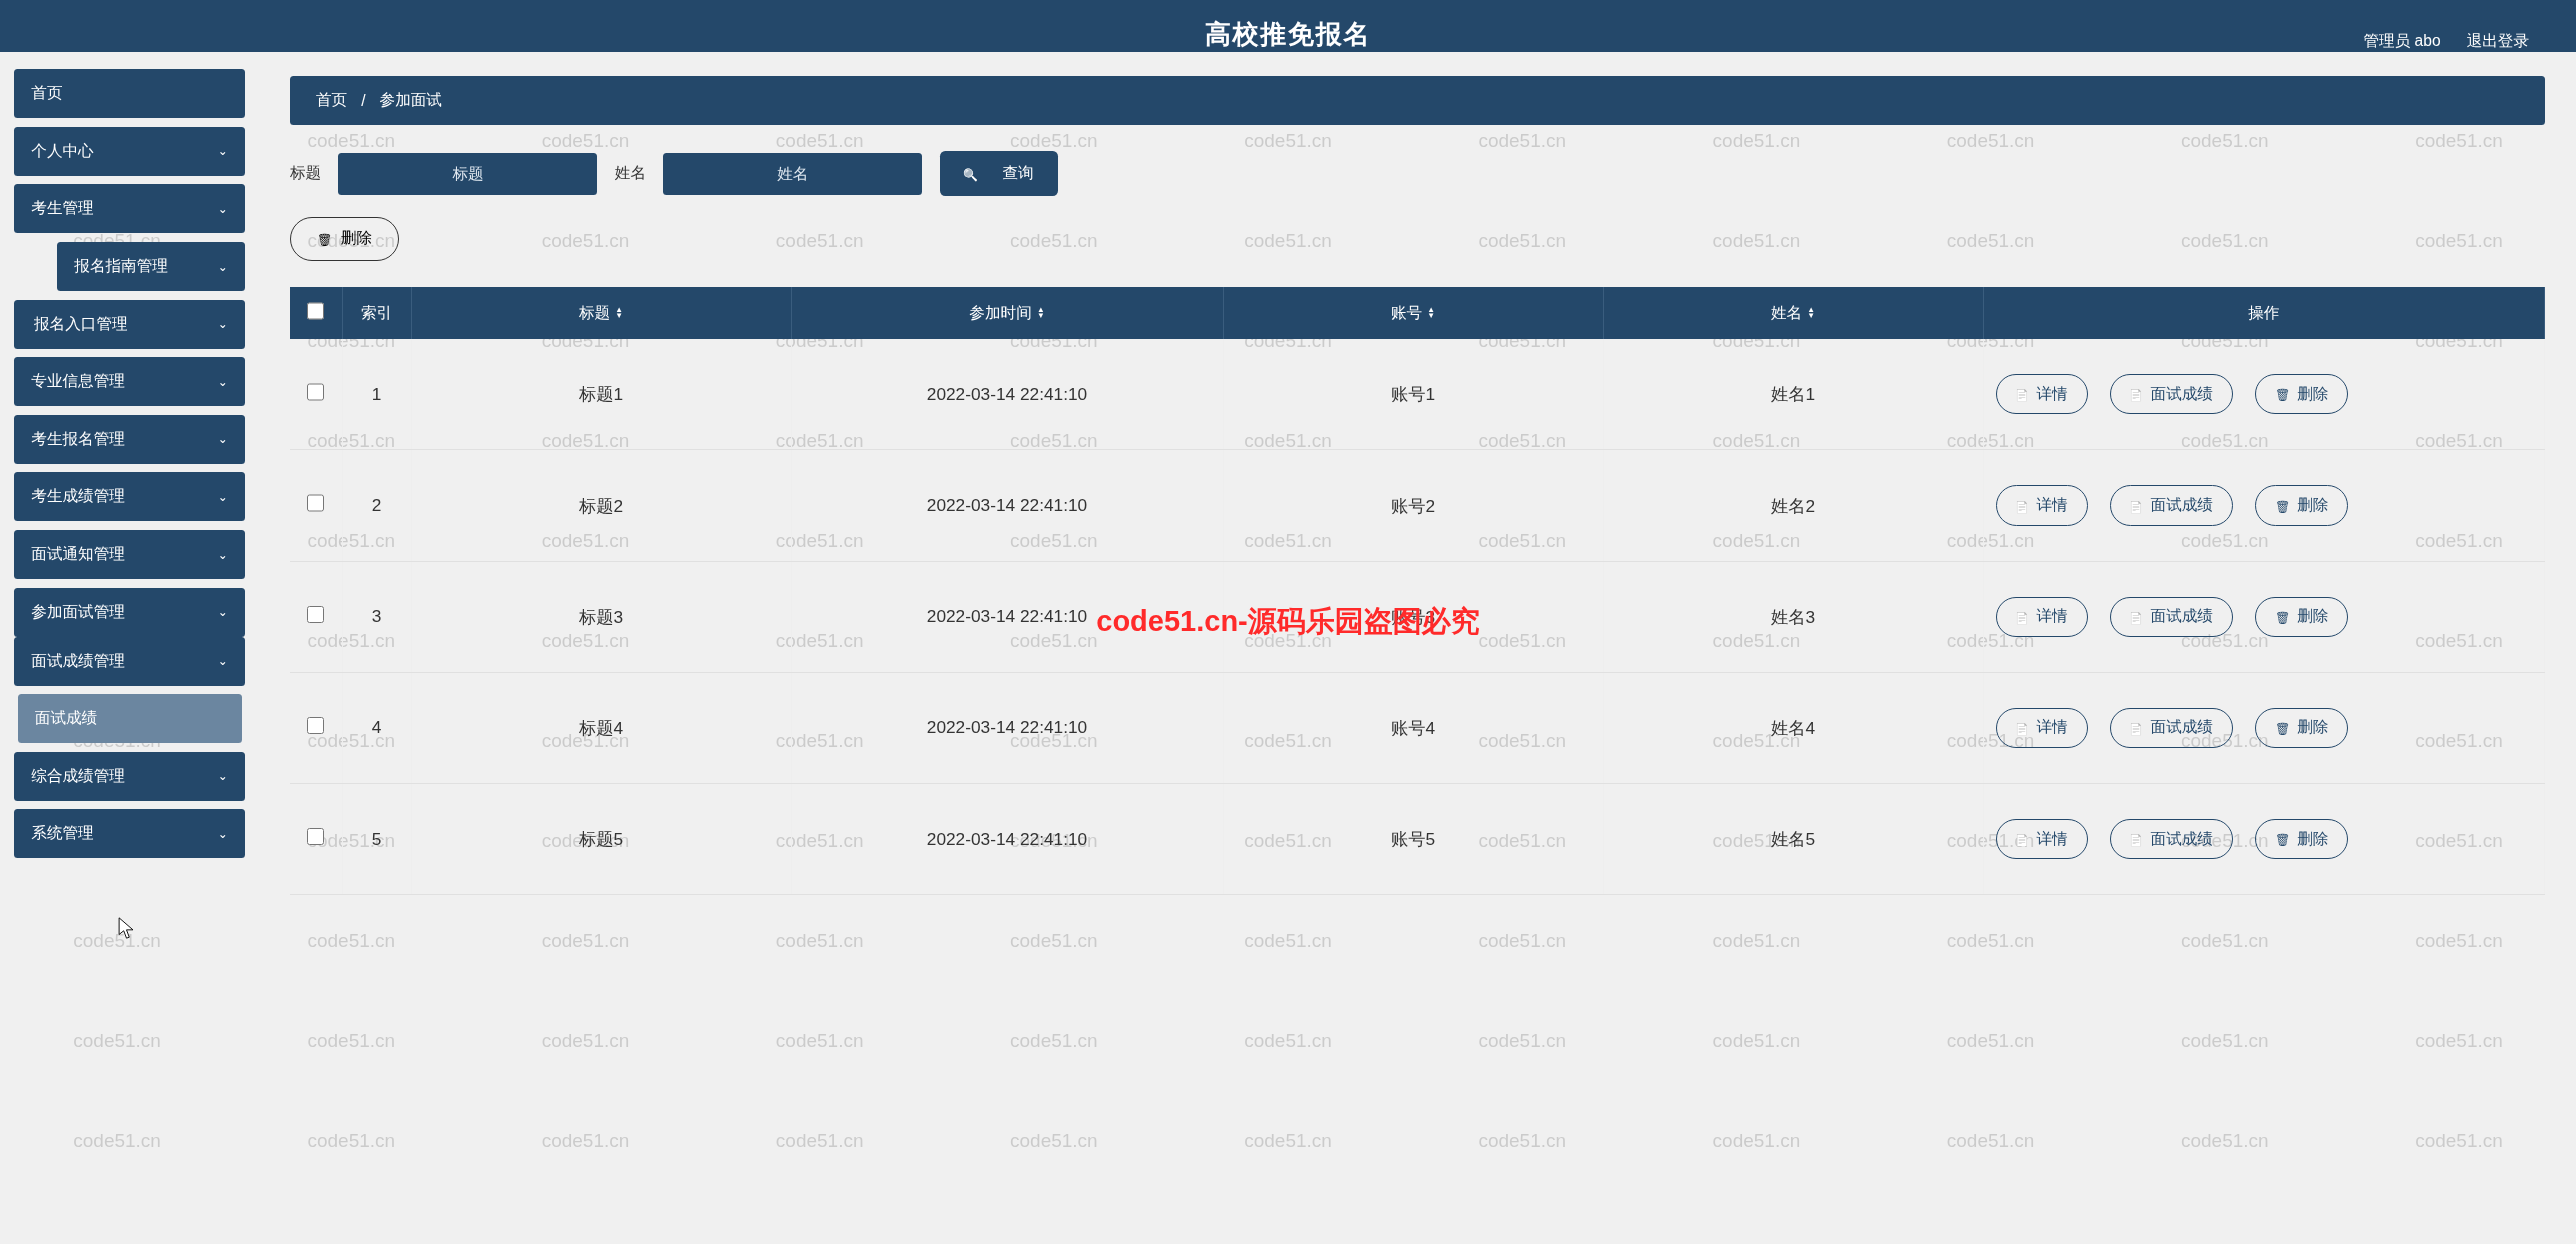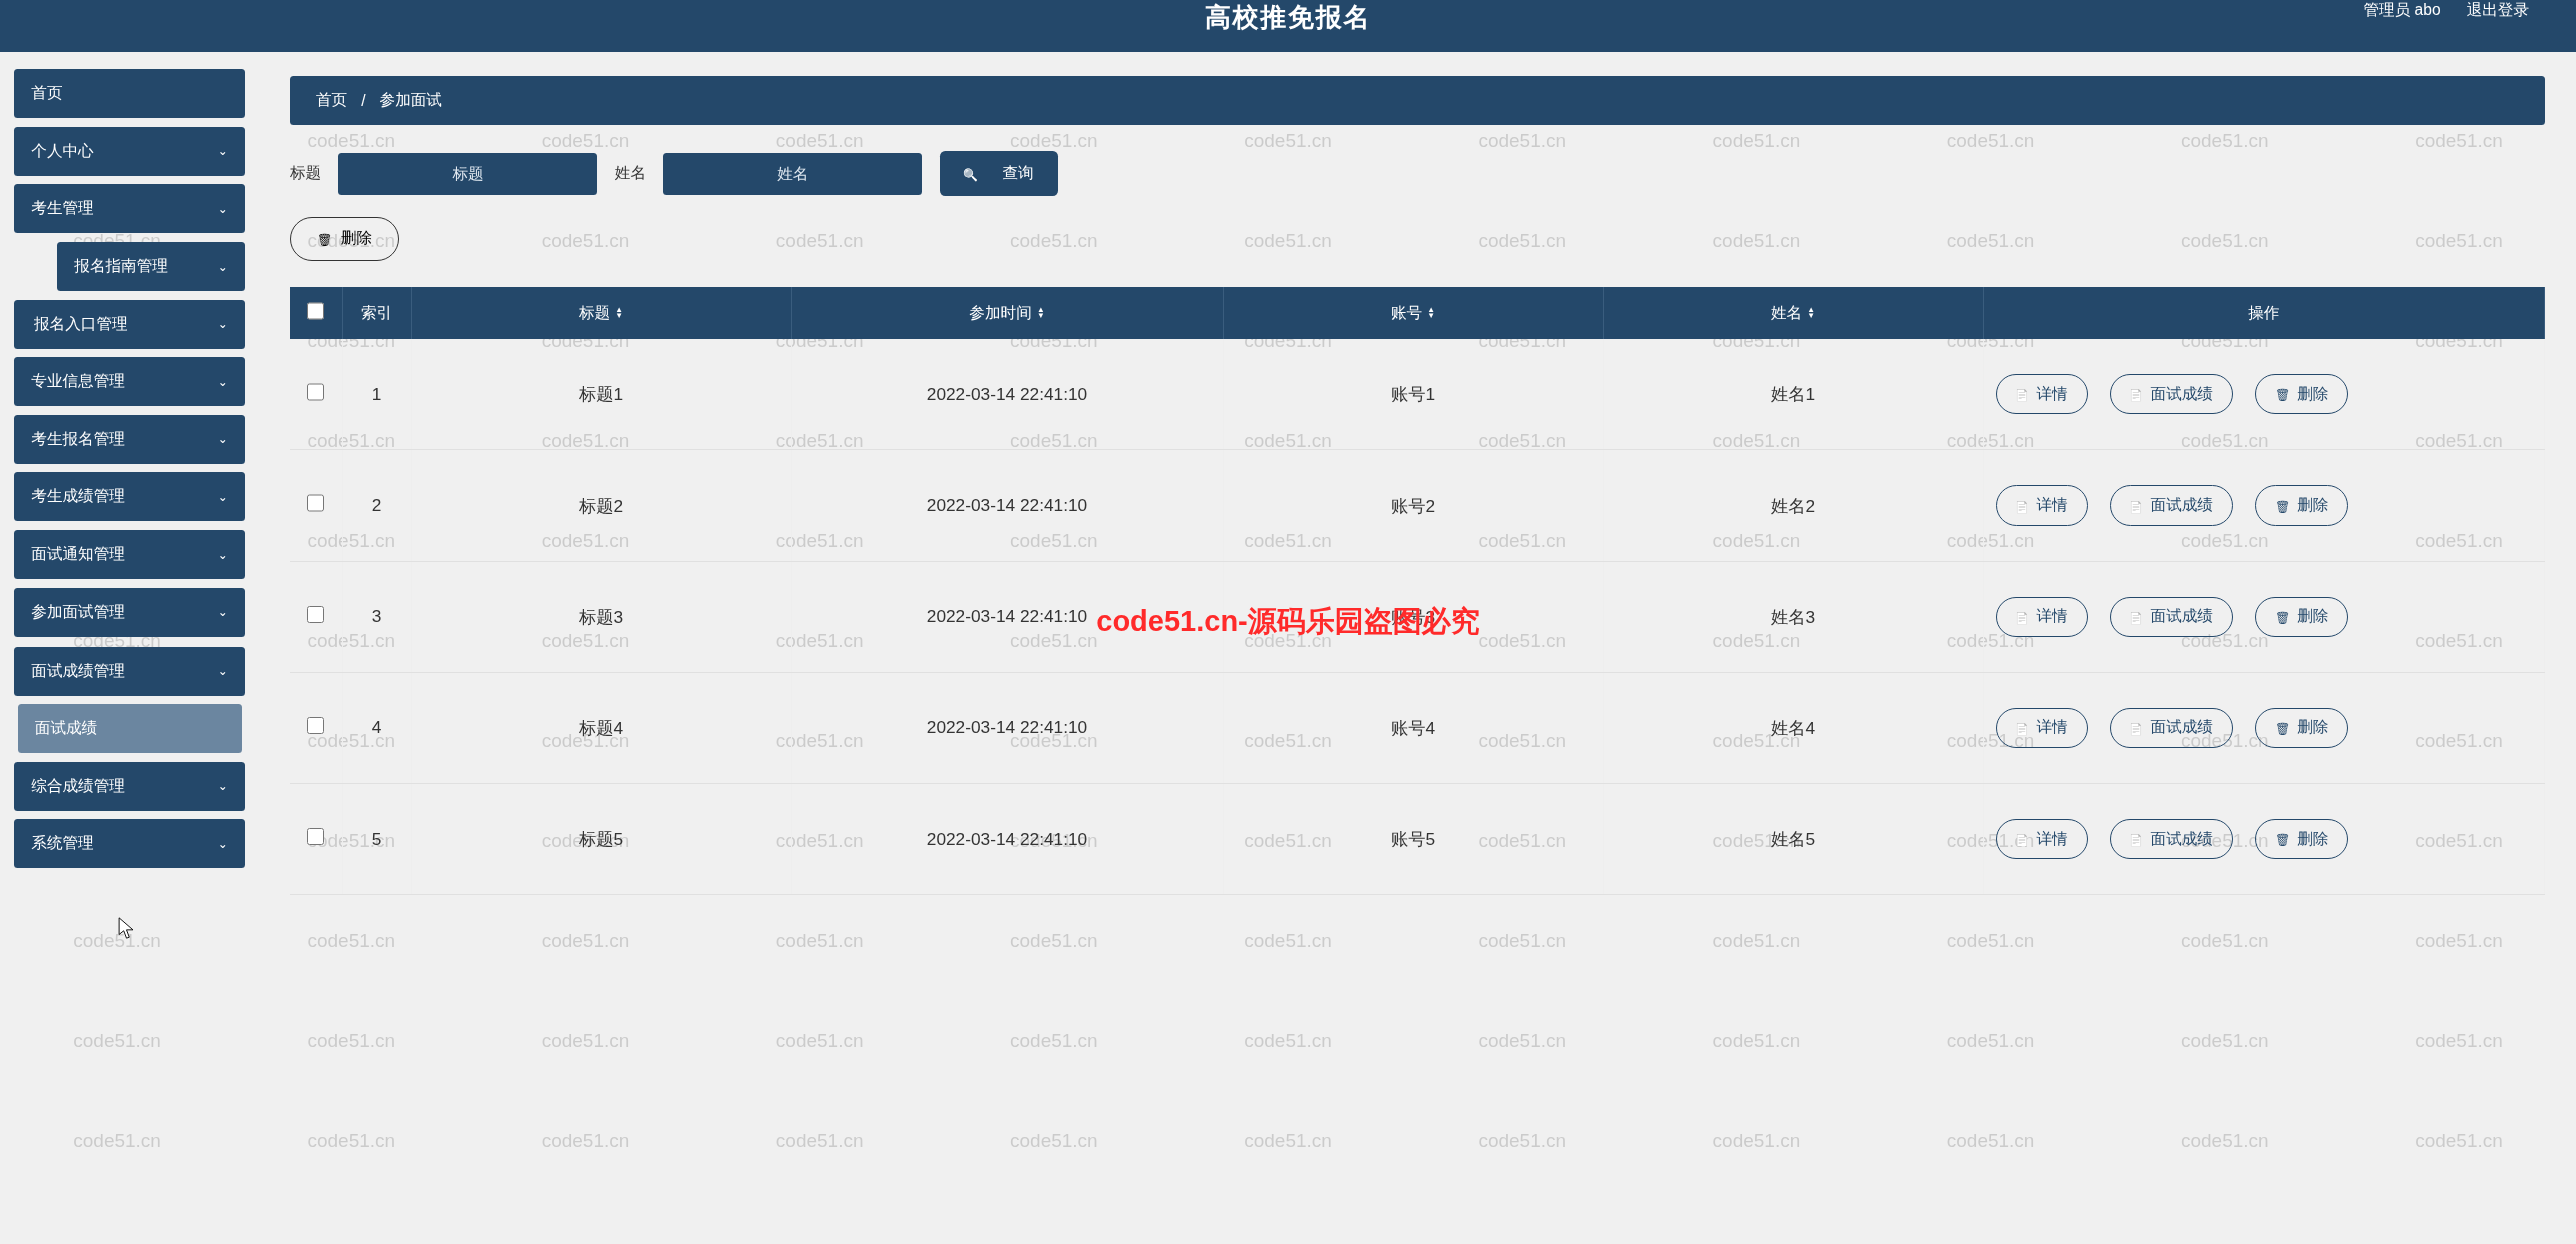--- a/index.html
+++ b/index.html
@@ -43,21 +43,21 @@
   pointer-events: none;
   white-space: nowrap;
 }
 
 
 .header {
   height: 52px;
   background: #24486a;
   color: #fff;
   display: flex;
-  align-items: flex-start;
+  align-items: flex-end;
   justify-content: center;
   position: relative;
   z-index: 10;
 }
 .header-title {
   font-size: 26px;
   font-weight: 700;
   letter-spacing: 1.7px;
 }
 .header-right {
@@ -411,21 +411,21 @@
           <span class="chev">⌄</span>
         </div>
         <div class="side-item" style="margin-bottom: 8.6px;">
           <span>考生成绩管理</span>
           <span class="chev">⌄</span>
         </div>
         <div class="side-item" style="margin-bottom: 8.6px;">
           <span>面试通知管理</span>
           <span class="chev">⌄</span>
         </div>
-        <div class="side-item" style="margin-bottom: 10px; gap: 28px;">
+        <div class="side-item" style="margin-bottom: 0; gap: 28px;">
           <span>参加面试管理</span>
           <span class="chev">⌄</span>
         </div>
         <div class="side-item" style="margin-bottom: 8.6px;">
           <span>面试成绩管理</span>
           <span class="chev">⌄</span>
         </div>
         <div class="side-item sub" style="margin-bottom: 8.6px;">
           <span>面试成绩</span>
         </div>

